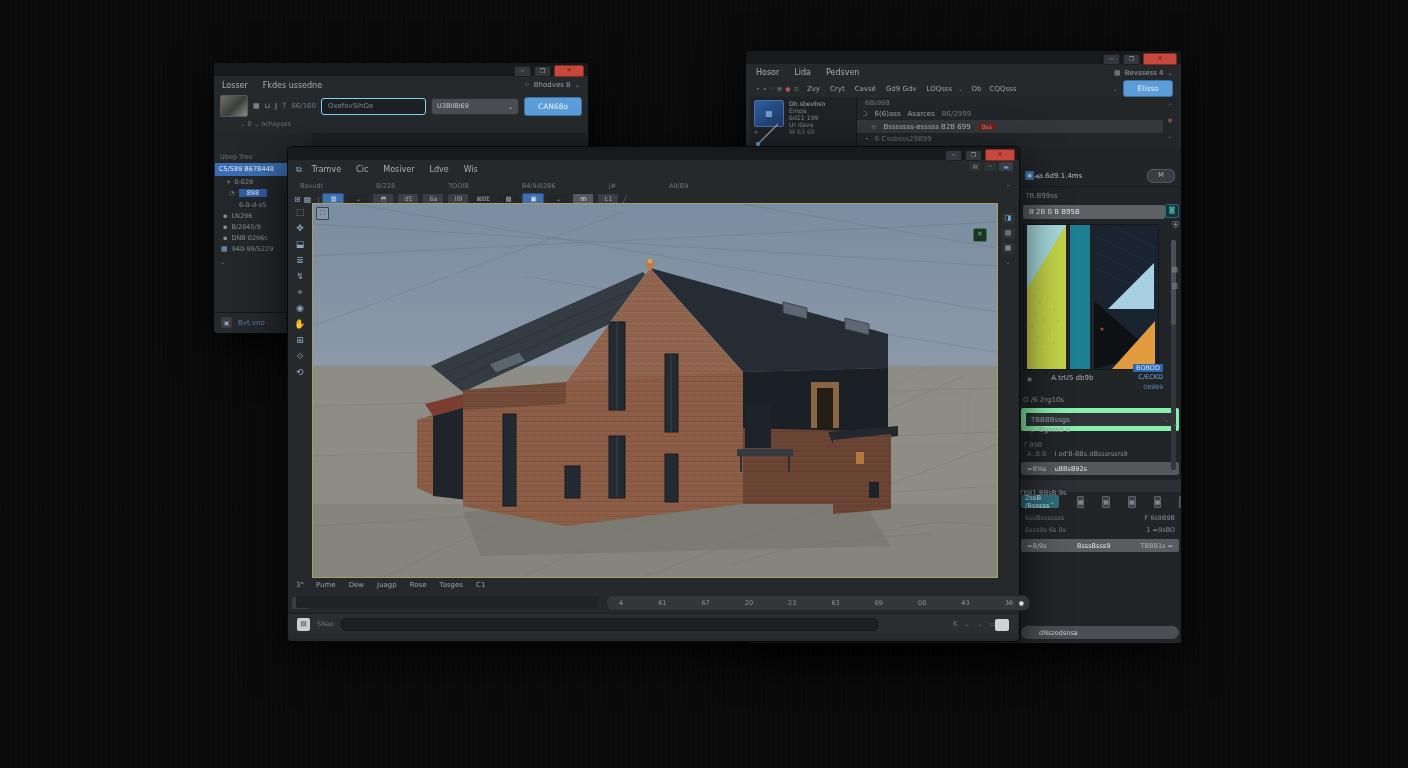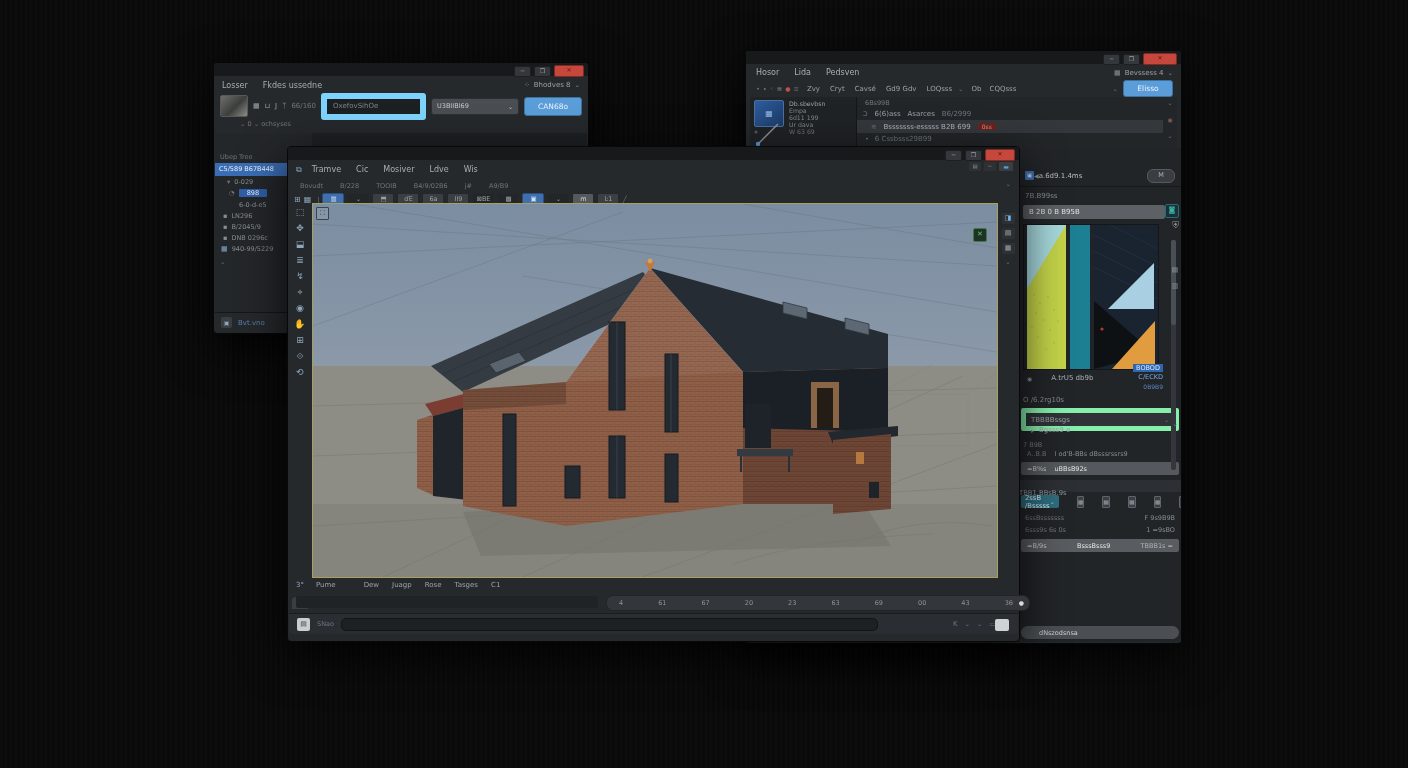--- a/index.html
+++ b/index.html
@@ -22,21 +22,21 @@
   .t6{font-size:6.5px;color:#868c93;}
   .t7{font-size:7px;color:#9aa0a6;}
   .t8{font-size:8px;color:#a6adb4;}
   .dim{color:#6f757c;}
   .menu-item{margin-right:15px;white-space:nowrap;}
   .ibtn{height:12px;min-width:14px;padding:0 3px;background:#3b3f44;border:1px solid #25282b;
         border-radius:2px;color:#9aa0a6;font-size:6.5px;line-height:11px;text-align:center;}
   .ibtn.blue{background:#3f6fae;color:#cfe2f6;border-color:#2b4f80;}
   .ibtn.dark{background:#232629;}
   .ibtn.light{background:#55595e;color:#d3d7da;}
-  .field{background:#1d2023;border:6px solid #7dd3fc;border-radius:3px;color:#7d848b;}
+  .field{background:#1d2023;border:1px solid #7dd3fc;border-radius:3px;color:#7d848b;}
   .accentbtn{background:#5b9dd8;border:1px solid #3a739f;border-radius:3px;color:#eaf3fc;
              text-align:center;font-size:7.5px;}
   .tool{width:17px;height:14px;text-align:center;line-height:14px;color:#8fa6bd;font-size:9px;}
   .sect{font-size:7px;color:#878d94;}
   .grayfield{background:#5d6165;border-radius:2px;color:#dfe2e5;font-size:7px;}
   .chk{width:10px;height:10px;background:#3b3f44;border:1px solid #5d646b;border-radius:1px;
        color:#9aa0a6;font-size:6px;line-height:9px;text-align:center;}
 </style>
 </head>
 <body>
@@ -330,21 +330,21 @@
 
   <div class="abs flex" style="top:15px;left:8px;height:15px;">
     <span style="font-size:8px;color:#7da3c9;margin-right:10px;">⧉</span>
     <span class="t8 menu-item">Tramve</span>
     <span class="t8 menu-item">Cic</span>
     <span class="t8 menu-item">Mosiver</span>
     <span class="t8 menu-item">Ldve</span>
     <span class="t8 menu-item">Wis</span>
   </div>
 
-  <div class="abs flex" style="top:33px;left:12px;height:11px;">
+  <div class="abs flex" style="top:33px;left:12px;height:11px;gap:36px;">
     <span class="t6 dim menu-item" style="margin-right:17px;">Bovudt</span>
     <span class="t6 dim menu-item" style="margin-right:17px;">B/228</span>
     <span class="t6 dim menu-item" style="margin-right:17px;">TOOIB</span>
     <span class="t6 dim menu-item" style="margin-right:17px;">B4/9/02B6</span>
     <span class="t6 dim menu-item" style="margin-right:17px;">j#</span>
     <span class="t6 dim menu-item">A9/B9</span>
   </div>
   <span class="abs t6 dim" style="top:33px;right:8px;">⌄</span>
 
   <div class="abs flex" style="top:46px;left:6px;height:13px;gap:3px;">
@@ -495,21 +495,21 @@
 
   <div class="abs" style="top:66px;left:710px;width:20px;display:flex;flex-direction:column;align-items:center;gap:4px;">
     <span style="width:13px;height:11px;background:#2d3134;border-radius:1px;color:#6fb3e8;font-size:7px;line-height:11px;text-align:center;">◨</span>
     <span style="width:13px;height:11px;background:#2d3134;border-radius:1px;color:#9aa0a6;font-size:7px;line-height:11px;text-align:center;">▤</span>
     <span style="width:13px;height:11px;background:#2d3134;border-radius:1px;color:#9aa0a6;font-size:7px;line-height:11px;text-align:center;">▦</span>
     <span class="t6 dim">⌄</span>
   </div>
 
   <div class="abs flex" style="top:431px;left:8px;height:14px;">
     <span class="t7" style="margin-right:12px;color:#8fa6bd;">3°</span>
-    <span class="t7 menu-item" style="margin-right:28px;">Pume</span>
+    <span class="t7 menu-item" style="margin-right:13px;">Pume</span>
     <span class="t7 menu-item" style="margin-right:13px;">Dew</span>
     <span class="t7 menu-item" style="margin-right:13px;">Juagp</span>
     <span class="t7 menu-item" style="margin-right:13px;">Rose</span>
     <span class="t7 menu-item" style="margin-right:13px;">Tasges</span>
     <span class="t7 menu-item">C1</span>
   </div>
 
   <div class="abs" style="top:449px;left:8px;width:302px;height:12px;background:#202326;border-radius:2px;"></div>
   <div class="abs flex" style="top:448px;left:318px;width:394px;height:14px;background:#33363a;border:1px solid #222528;border-radius:7px;justify-content:space-between;padding:0 16px 0 12px;">
     <span style="font-size:6.5px;color:#8d939a;">4</span>

